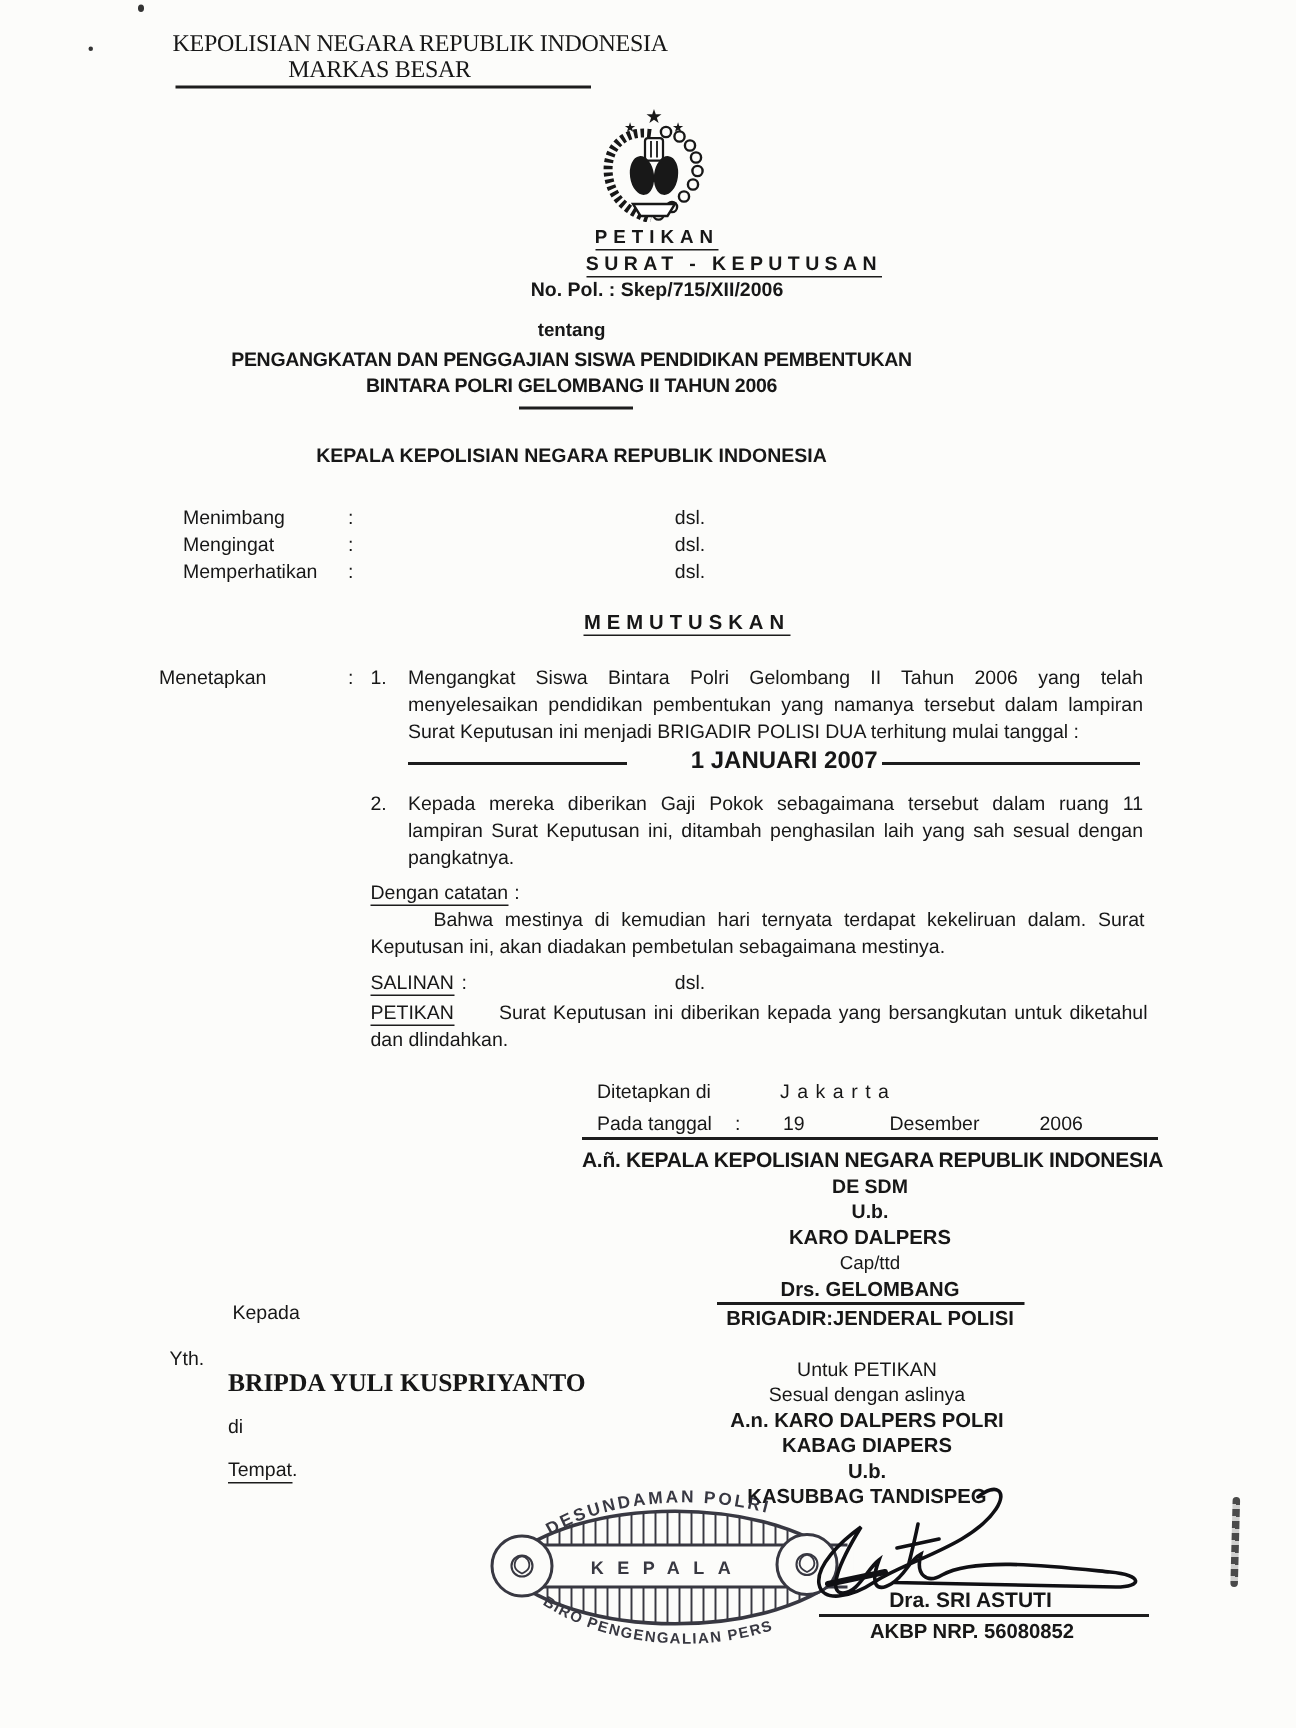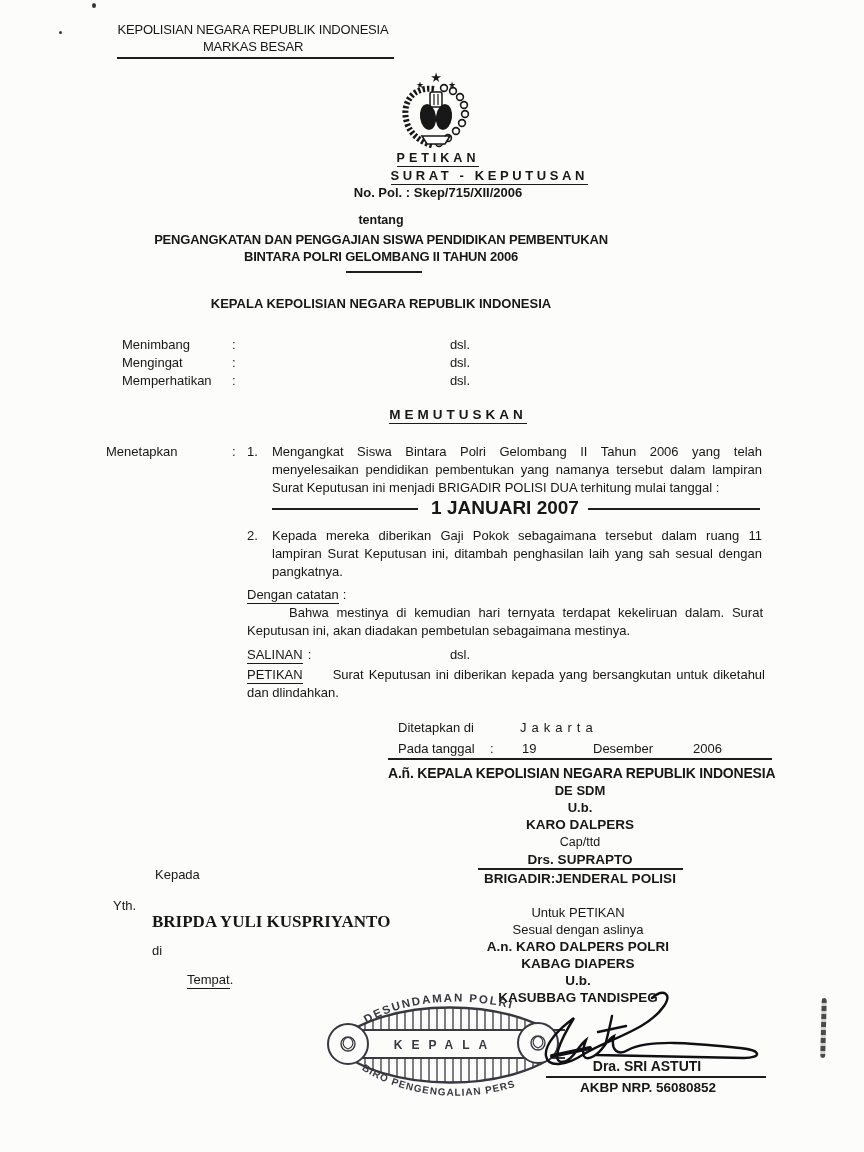--- a/index.html
+++ b/index.html
@@ -5,21 +5,21 @@
   html,body{margin:0;padding:0;background:#d8d8d8;}
   #page{position:relative;width:864px;height:1152px;margin:0 auto;background:#fcfcfa;
         font-family:"Liberation Sans",sans-serif;color:#171717;overflow:hidden;}
   .t{position:absolute;font-size:13px;line-height:17px;white-space:nowrap;}
   .b{font-weight:700;}
   .j{white-space:normal;text-align:justify;line-height:18px;}
   .ctr{text-align:center;}
   .u{border-bottom:1.6px solid #1b1b1b;padding-bottom:1px;}
   .rule{position:absolute;background:#1d1d1d;height:2px;}
   .dot{position:absolute;background:#343434;border-radius:50%;}
-  .hdr{letter-spacing:-0.2px;font-size:13px;}
+  .hdr{letter-spacing:-0.2px;font-size:16px;font-family:Liberation Serif, serif;}
   .ls4{letter-spacing:4px;}
   svg text{font-family:"Liberation Sans",sans-serif;}
   .edge-art{position:absolute;left:821px;top:998px;width:5px;height:60px;border-radius:3px;
         transform:rotate(1.5deg);opacity:.85;
         background:repeating-linear-gradient(180deg,#2b2b2b 0 5px,rgba(43,43,43,.25) 5px 8px);}
 </style>
 </head>
 <body>
 
 <div id="page">
@@ -96,21 +96,21 @@
     <span class="u" style="letter-spacing:4px;font-size:13.5px;">MEMUTUSKAN</span>
   </div>
 
   <div>
     <div class="t" style="left:106px;top:443px;">Menetapkan</div>
     <div class="t" style="left:232px;top:443px;">:</div>
     <div class="t" style="left:247px;top:443px;">1.</div>
     <div class="t j" style="left:272px;top:443px;width:490px;">Mengangkat Siswa Bintara Polri Gelombang II Tahun 2006 yang telah menyelesaikan pendidikan pembentukan yang namanya tersebut dalam lampiran Surat Keputusan ini menjadi BRIGADIR POLISI DUA  terhitung mulai tanggal :</div>
 
     <div class="rule" style="left:272px;top:508px;width:146px;"></div>
-    <div class="t b ctr" style="left:425px;top:499px;width:160px;font-size:19px;">1 JANUARI  2007</div>
+    <div class="t b ctr" style="left:425px;top:499px;width:160px;font-size:16px;text-align:right;">1 JANUARI  2007</div>
     <div class="rule" style="left:588px;top:508px;width:172px;"></div>
 
     <div class="t" style="left:247px;top:527px;">2.</div>
     <div class="t j" style="left:272px;top:527px;width:490px;">Kepada mereka diberikan Gaji Pokok sebagaimana tersebut dalam ruang 11 lampiran Surat Keputusan ini, ditambah penghasilan laih yang sah sesual dengan pangkatnya.</div>
 
     <div class="t" style="left:247px;top:586px;">
       <span class="u">Dengan catatan</span><span style="margin-left:4px;">:</span>
     </div>
     <div class="t j" style="left:247px;top:604px;width:516px;text-indent:42px;">Bahwa mestinya di kemudian hari ternyata terdapat kekeliruan dalam. Surat Keputusan ini, akan diadakan pembetulan sebagaimana mestinya.</div>
 
@@ -133,31 +133,31 @@
     <div class="t" style="left:522px;top:740px;">19</div>
     <div class="t" style="left:593px;top:740px;">Desember</div>
     <div class="t" style="left:693px;top:740px;">2006</div>
     <div class="rule" style="left:388px;top:758px;width:384px;height:1.7px;"></div>
 
     <div class="t b ctr" style="left:388px;top:765px;width:384px;font-size:14px;letter-spacing:-0.2px;">A.ñ. KEPALA KEPOLISIAN NEGARA REPUBLIK INDONESIA</div>
     <div class="t b ctr" style="left:388px;top:782px;width:384px;">DE SDM</div>
     <div class="t b ctr" style="left:388px;top:799px;width:384px;">U.b.</div>
     <div class="t b ctr" style="left:388px;top:816px;width:384px;font-size:13.5px;">KARO DALPERS</div>
     <div class="t ctr" style="left:388px;top:834px;width:384px;font-size:12.5px;">Cap/ttd</div>
-    <div class="t b ctr" style="left:388px;top:851px;width:384px;font-size:13.5px;">Drs. SUPRAPTO</div>
+    <div class="t b ctr" style="left:388px;top:851px;width:384px;font-size:13.5px;">Drs. GELOMBANG</div>
     <div class="rule" style="left:478px;top:868px;width:205px;"></div>
     <div class="t b ctr" style="left:388px;top:870px;width:384px;font-size:13.5px;">BRIGADIR:JENDERAL POLISI</div>
   </div>
 
   <div>
     <div class="t" style="left:155px;top:866px;">Kepada</div>
     <div class="t" style="left:113px;top:897px;">Yth.</div>
     <div class="t b" style="left:152px;top:913px;font-size:17px;font-family:Liberation Serif, serif;">BRIPDA YULI KUSPRIYANTO</div>
     <div class="t" style="left:152px;top:942px;">di</div>
-    <div class="t" style="left:152px;top:971px;margin-left:35px;">
+    <div class="t" style="left:152px;top:971px;">
       <span class="u">Tempat</span><span>.</span>
     </div>
   </div>
 
   <div>
     <div class="t ctr" style="left:423px;top:904px;width:310px;">Untuk PETIKAN</div>
     <div class="t ctr" style="left:423px;top:921px;width:310px;">Sesual dengan aslinya</div>
     <div class="t b ctr" style="left:423px;top:938px;width:310px;font-size:13.5px;">A.n. KARO DALPERS POLRI</div>
     <div class="t b ctr" style="left:423px;top:955px;width:310px;font-size:13.5px;">KABAG DIAPERS</div>
     <div class="t b ctr" style="left:423px;top:972px;width:310px;font-size:13.5px;">U.b.</div>

